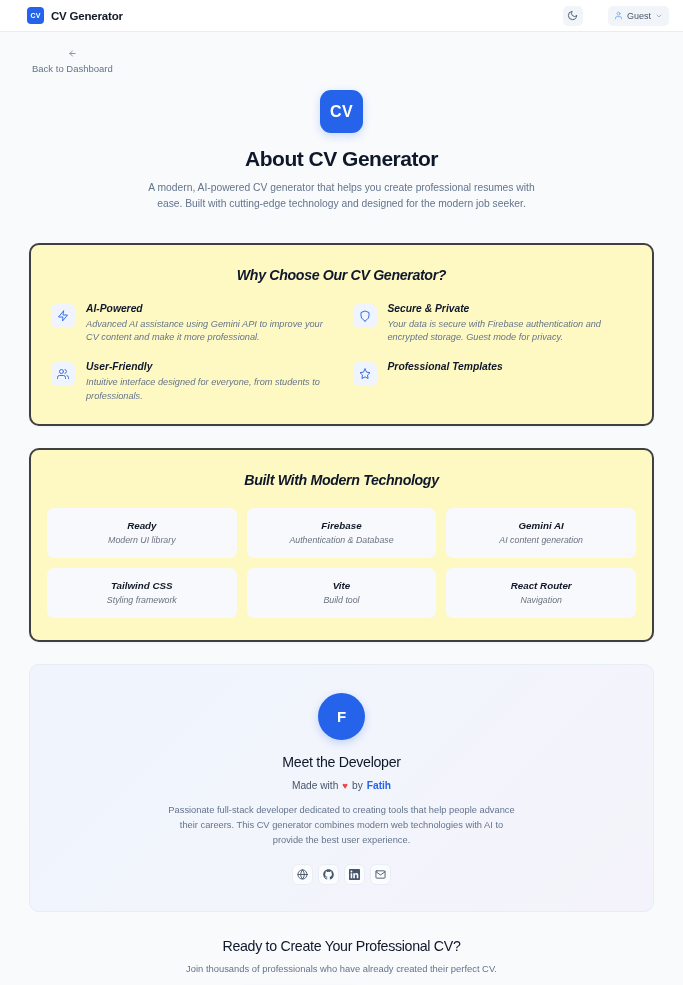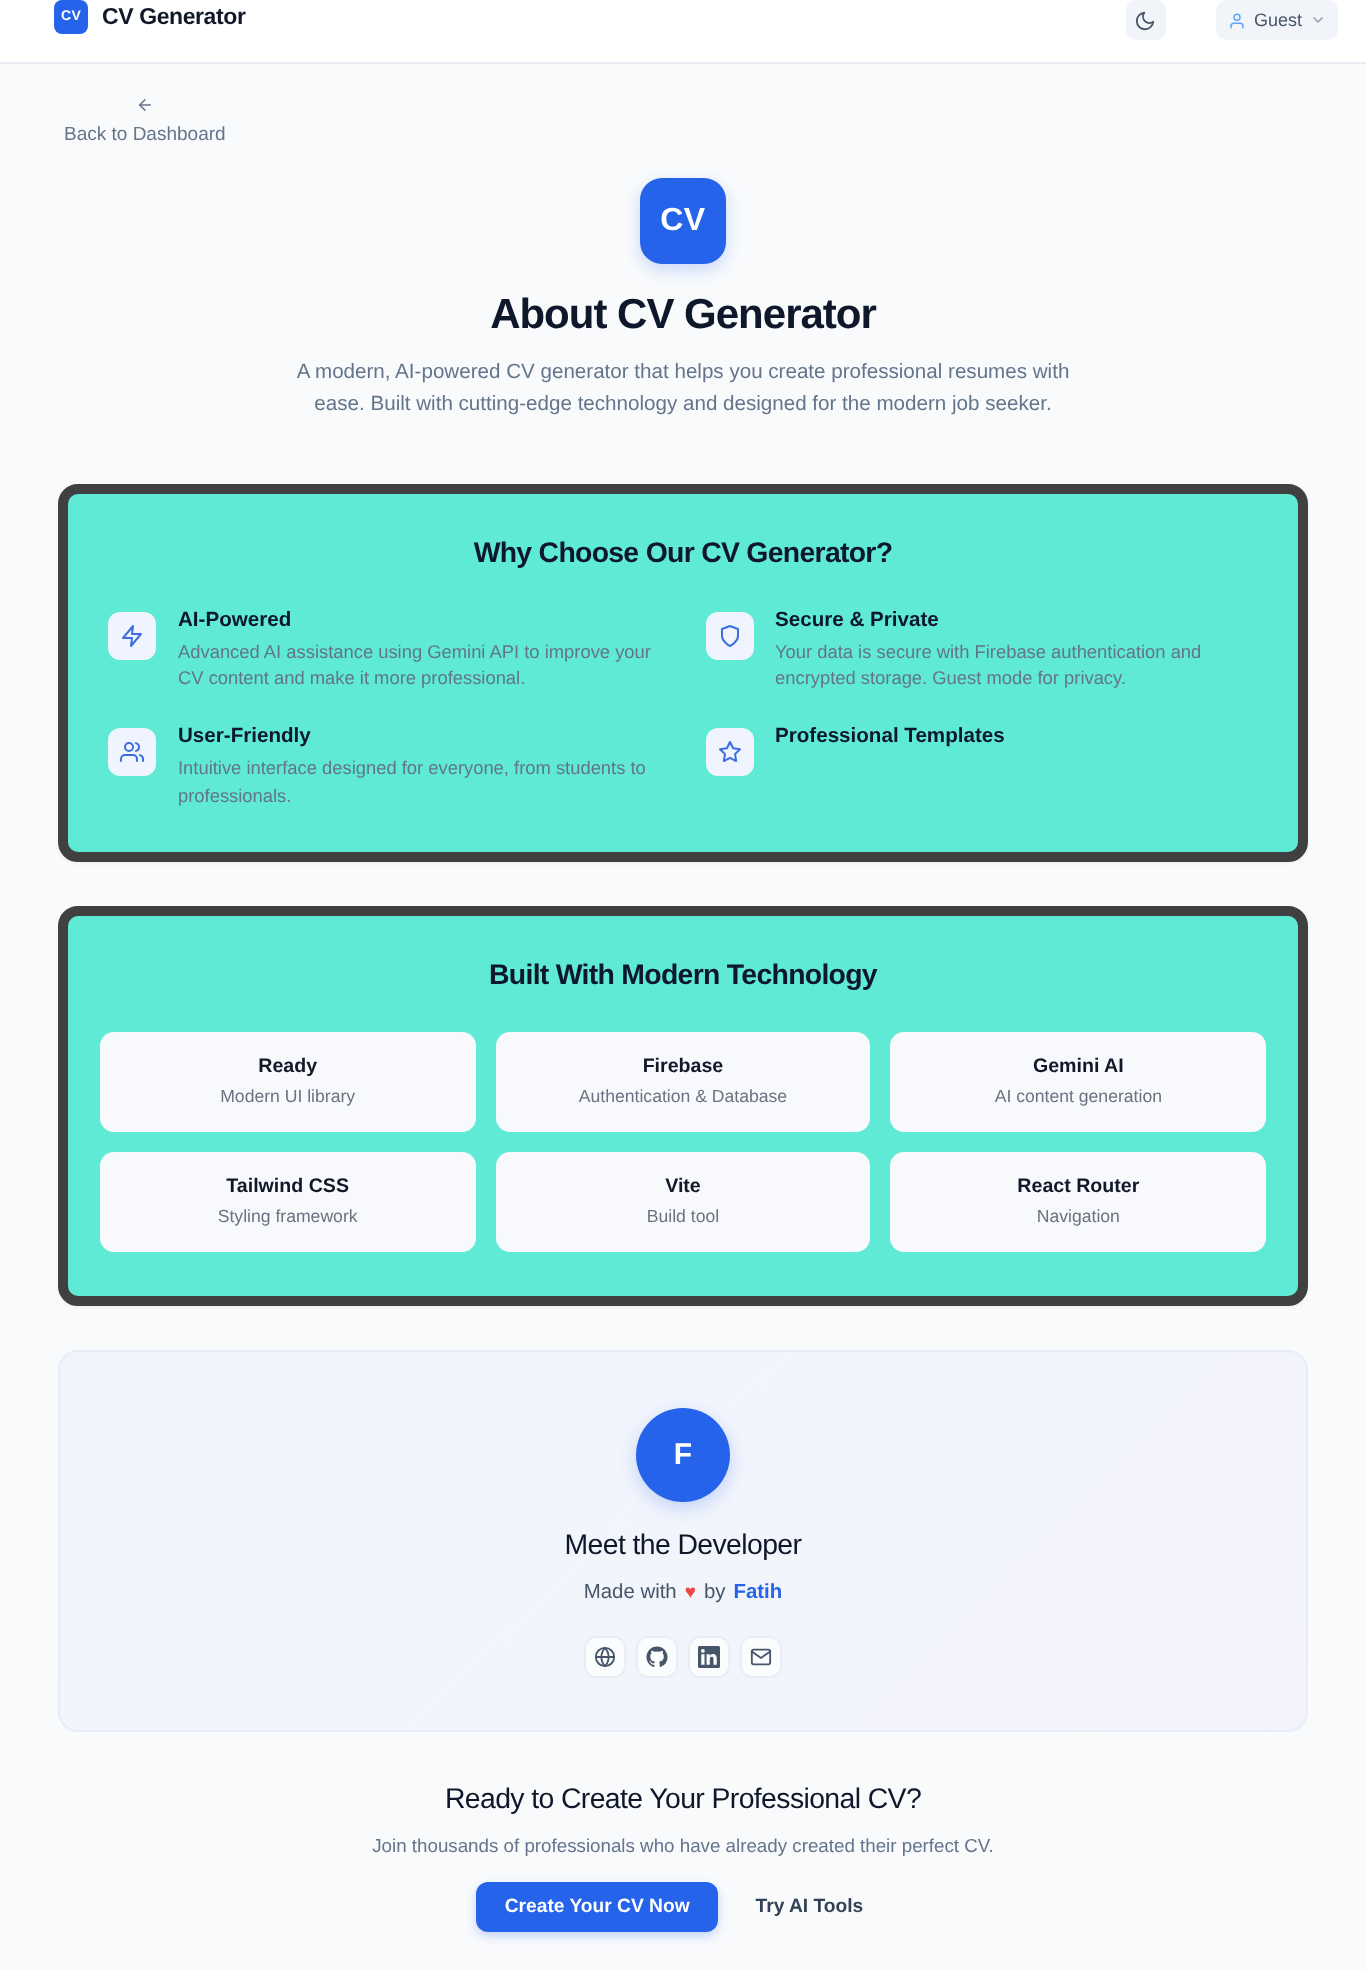--- a/index.html
+++ b/index.html
@@ -12,21 +12,21 @@
     color: #1e293b;
     overflow: hidden;
   }
 
   
   .navbar {
     height: 32px;
     background: #ffffff;
     border-bottom: 1px solid #e8edf3;
     display: flex;
-    align-items: flex-start;
+    align-items: center;
     padding: 0 14px 0 27px;
   }
   .brand { display: flex; align-items: center; gap: 7px; }
   .brand-logo {
     width: 17px; height: 17px;
     background: #2563eb;
     border-radius: 4px;
     color: #fff;
     font-size: 7px;
     font-weight: bold;
@@ -75,24 +75,25 @@
     font-size: 21px; font-weight: bold; color: #0f172a;
     margin-top: 14px; letter-spacing: -.5px;
   }
   .hero-sub {
     margin: 9px auto 0; max-width: 392px;
     font-size: 10.3px; line-height: 1.58; color: #64748b;
   }
 
   
   .card {
-    background: #5eead4;
-    border: 5px solid #404040;
+    background: #fef9c3;
+    border: 2px solid #404040;
     border-radius: 10px;
     box-shadow: 0 1px 2px rgba(15,23,42,.04);
+    font-style: italic;
   }
   .card-title {
     text-align: center;
     font-size: 14.2px; font-weight: bold; color: #0f172a;
     letter-spacing: -.35px;
   }
 
   
   .features { margin-top: 26px; padding: 22px 20px 20px; }
   .feature-grid {
@@ -324,20 +325,21 @@
 
   <div class="dev">
     <div class="dev-avatar">F</div>
     <div class="dev-title">Meet the Developer</div>
     <div class="dev-made">
       <span>Made with</span>
       <span class="heart">♥</span>
       <span>by</span>
       <span class="who">Fatih</span>
     </div>
+    <div class="dev-bio">Passionate full-stack developer dedicated to creating tools that help people advance their careers. This CV generator combines modern web technologies with AI to provide the best user experience.</div>
     <div class="socials">
       <a class="social" href="#">
         <svg width="11" height="11" viewBox="0 0 24 24" fill="none" stroke="currentColor" stroke-width="2" stroke-linecap="round" stroke-linejoin="round">
           <circle cx="12" cy="12" r="10"></circle>
             <line x1="2" y1="12" x2="22" y2="12"></line>
           <path d="M12 2a15.3 15.3 0 0 1 4 10 15.3 15.3 0 0 1-4 10 15.3 15.3 0 0 1-4-10 15.3 15.3 0 0 1 4-10z"></path>
           </svg>
       </a>
       <a class="social" href="#">
         <svg width="11" height="11" viewBox="0 0 24 24" fill="currentColor">

